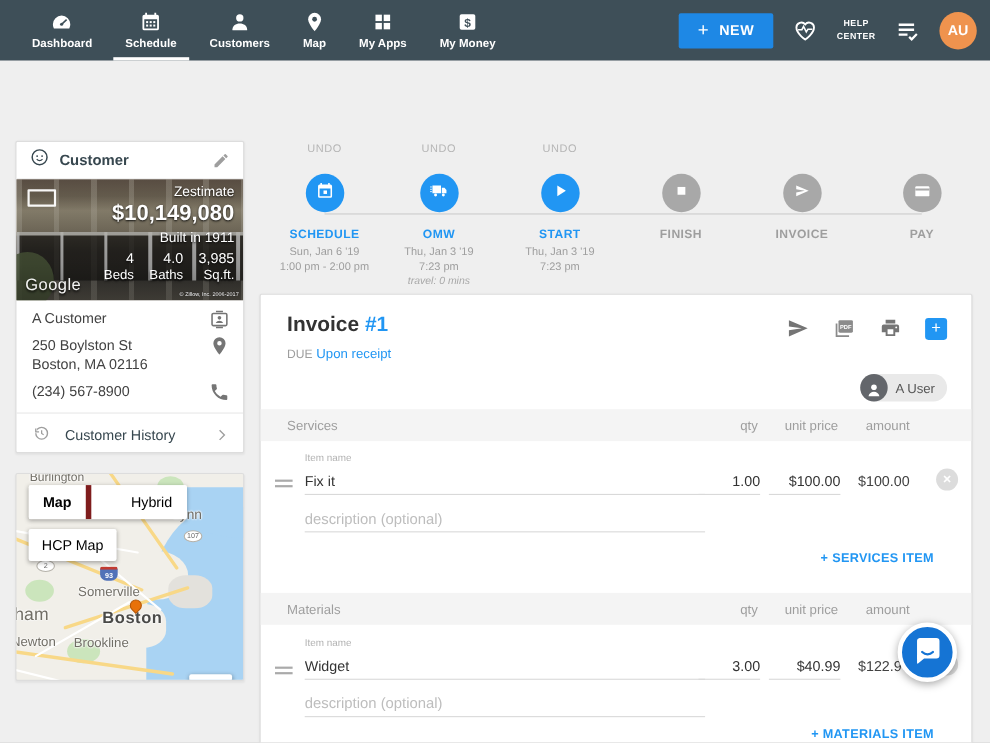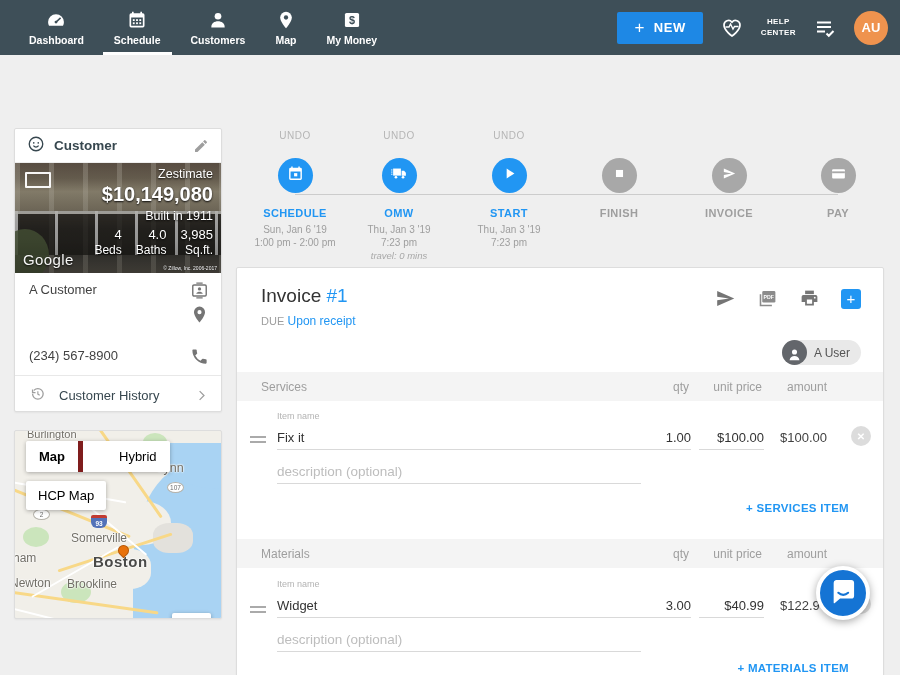--- a/index.html
+++ b/index.html
@@ -134,21 +134,21 @@
   .step.done .step-circle { background:var(--accent_blue,#2196f3); }
   .step.pending .step-circle { background:#a8a8a8; }
   .step-label { margin-top:14px; font-size:11px; font-weight:bold; letter-spacing:.4px; }
   .step.done .step-label { color:var(--accent_blue,#2196f3); }
   .step.pending .step-label { color:#9e9e9e; }
   .step-date { font-size:10px; color:#9e9e9e; line-height:13px; margin-top:4px; }
   .step-travel { font-size:9.5px; color:#a8a8a8; font-style:italic; line-height:13px; }
 
   
   .invoice-card { left:236px; top:267px; width:648px; height:420px; }
-  .inv-title { position:absolute; left:24px; top:17px; font-size:19px; font-weight:normal; color:#333; }
+  .inv-title { position:absolute; left:24px; top:17px; font-size:19px; font-weight:bold; color:#333; }
   .inv-num { color:var(--accent_blue,#2196f3); cursor:pointer; }
   .inv-due { position:absolute; left:24px; top:46px; font-size:12px; }
   .due-label { color:#9e9e9e; font-size:11px; }
   .due-value { color:var(--accent_blue,#2196f3); cursor:pointer; }
   .inv-icons { position:absolute; top:20px; right:22px; display:flex; align-items:center; gap:21px; }
   .inv-icons .ic { cursor:pointer; display:flex; }
   .inv-icons svg { width:21px; height:21px; }
   .add-box { width:20px; height:20px; background:var(--accent_blue,#2196f3); border-radius:3px;
     color:#fff; font-size:15px; display:flex; align-items:center; justify-content:center; cursor:pointer; }
   .user-chip { position:absolute; top:72px; right:22px; height:25px; background:#e9e9e9;
@@ -229,20 +229,31 @@
       <span>Customers</span>
     </div>
     <div class="nav-item">
       <span>
           <svg viewBox="0 0 24 24" fill="#fff">
             <path d="M12 2a7 7 0 0 0-7 7c0 5.2 7 13 7 13s7-7.8 7-13a7 7 0 0 0-7-7z"></path>
             <circle cx="12" cy="9" r="2.6" fill="#3e4f58"></circle>
           </svg>
         </span>
       <span>Map</span>
+    </div>
+    <div class="nav-item">
+      <span>
+          <svg viewBox="0 0 24 24" fill="#fff">
+            <rect x="4" y="4" width="7" height="7"></rect>
+            <rect x="13" y="4" width="7" height="7"></rect>
+            <rect x="4" y="13" width="7" height="7"></rect>
+            <rect x="13" y="13" width="7" height="7"></rect>
+          </svg>
+        </span>
+      <span>My Apps</span>
     </div>
     <div class="nav-item">
       <span>
           <svg viewBox="0 0 24 24">
             <rect x="3.5" y="3.5" width="17" height="17" rx="2" fill="#fff"></rect>
             <text x="12" y="17" font-size="13" font-weight="bold" fill="#3e4f58" text-anchor="middle" font-family="Liberation Sans, sans-serif">$</text>
           </svg>
         </span>
       <span>My Money</span>
     </div>
@@ -323,20 +334,24 @@
       <span class="ric">
           <svg viewBox="0 0 24 24" fill="none" stroke="#757575" stroke-width="1.8">
             <path d="M8 2.8h8M8 21.2h8" stroke-width="1.6"></path>
             <rect x="3.5" y="5" width="17" height="14" rx="1.5"></rect>
             <circle cx="12" cy="10" r="2.1" fill="#757575" stroke="none"></circle>
             <path d="M7.8 16c.8-1.7 2.5-2.5 4.2-2.5s3.4.8 4.2 2.5z" fill="#757575" stroke="none"></path>
           </svg>
         </span>
     </div>
     <div class="cust-row" style="top:176px;">
+      <span>
+        <div>250 Boylston St</div>
+        <div>Boston, MA 02116</div>
+      </span>
       <span class="ric">
           <svg viewBox="0 0 24 24" fill="#757575">
             <path d="M12 2a7 7 0 0 0-7 7c0 5.2 7 13 7 13s7-7.8 7-13a7 7 0 0 0-7-7zm0 9.6A2.6 2.6 0 1 1 12 6.4a2.6 2.6 0 0 1 0 5.2z"></path>
           </svg>
         </span>
     </div>
     <div class="cust-row" style="top:218px;">
       <span>(234) 567-8900</span>
       <span class="ric">
           <svg viewBox="0 0 24 24" fill="#757575">
@@ -383,21 +398,21 @@
       <div class="road white" style="left:-4px;top:190px;width:110px;transform:rotate(14deg);"></div>
       <div class="road white" style="left:52px;top:94px;width:90px;transform:rotate(40deg);"></div>
       <div class="road white" style="left:30px;top:238px;width:120px;transform:rotate(-6deg);"></div>
       <div class="road red" style="left:92px;top:238px;width:22px;transform:rotate(20deg);"></div>
       <div class="road red" style="left:116px;top:243px;width:18px;transform:rotate(-8deg);"></div>
 
       <span class="map-label" style="left:12px;top:-3px;">Burlington</span>
       <span class="map-label" style="left:142px;top:30px;font-size:12.5px;">Lynn</span>
       <span class="map-label" style="left:56px;top:100px;font-size:12px;">Somerville</span>
       <span class="map-label big" style="left:78px;top:122px;">Boston</span>
-      <span class="map-label" style="left:-2px;top:120px;font-size:12px;">ham</span>
+      <span class="map-label" style="left:-2px;top:120px;font-size:16px;">ham</span>
       <span class="map-label" style="left:-5px;top:145px;font-size:12px;">Newton</span>
       <span class="map-label" style="left:52px;top:146px;font-size:12px;">Brookline</span>
       <span class="map-label" style="left:142px;top:215px;font-size:12px;">Quincy</span>
       <span class="map-label" style="left:40px;top:222px;font-size:12px;">Dedham</span>
       <span class="map-label" style="left:200px;top:218px;font-size:12px;">Hi</span>
       <span class="shield" style="left:152px;top:51px;">107</span>
       <span class="shield" style="left:18px;top:78px;">2</span>
       <span class="ishield" style="left:76px;top:84px;">93</span>
       <span class="map-pin" style="left:103px;top:114px;"></span>
     </div>

